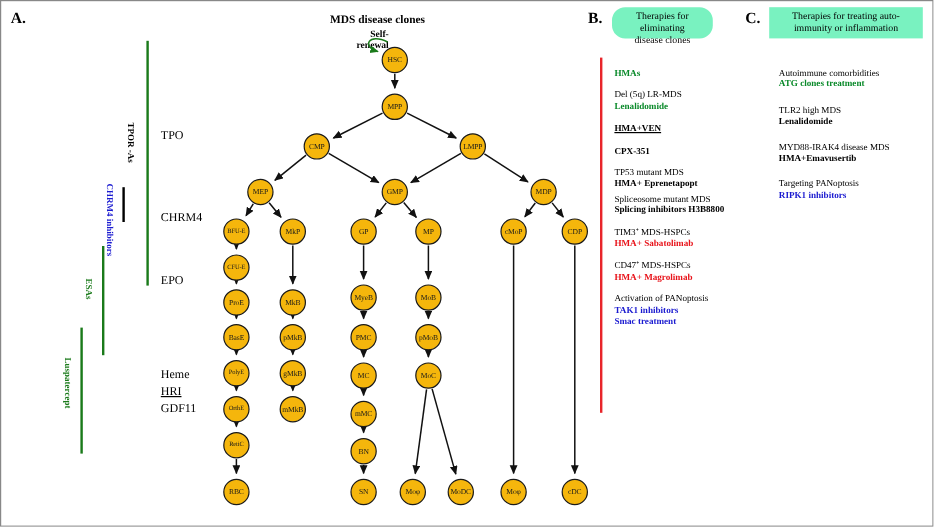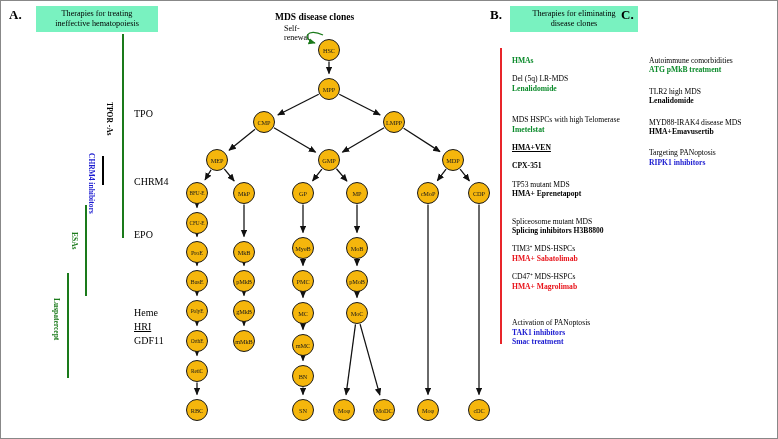--- a/index.html
+++ b/index.html
@@ -15,43 +15,40 @@
   .vline-red{position:absolute;background:#e8252a;width:2px;}
   .rot-label{position:absolute;font-size:7.5px;font-weight:bold;
         transform:rotate(90deg);transform-origin:left top;white-space:nowrap;
         font-family:"Liberation Serif",serif;}
   .rot-green{color:#1a7a1a;}
   .rot-blue{color:#1a1ad0;}
   .rot-black{color:#000;}
   .axis-label{position:absolute;font-size:10px;color:#000;white-space:nowrap;
         font-family:"Liberation Serif",serif;}
   .tree-title{position:absolute;font-size:9.5px;font-weight:bold;color:#000;white-space:nowrap;}
-  .selfrenew{position:absolute;font-size:8px;color:#000;text-align:left;line-height:8.5px;}
+  .selfrenew{position:absolute;font-size:8px;color:#000;text-align:right;line-height:8.5px;font-weight:bold;}
   .node{position:absolute;background:#F5B60C;border:1.1px solid #1a1a1a;
         border-radius:50%;display:flex;align-items:center;justify-content:center;
         font-size:6.3px;color:#1a1a1a;font-family:"Liberation Serif",serif;
         box-sizing:border-box;z-index:4;letter-spacing:-0.1px;}
   svg.edges{position:absolute;left:0;top:0;width:778px;height:439px;z-index:2;}
   .txtblock{position:absolute;font-size:7.6px;line-height:9.4px;color:#000;
         white-space:nowrap;font-family:"Liberation Serif",serif;}
   .t-plain{color:#000;font-weight:normal;}
   .t-green{color:#0a8a2a;font-weight:bold;}
   .t-bold{color:#000;font-weight:bold;}
   .t-red{color:#e8131a;font-weight:bold;}
   .t-blue{color:#1a1ad0;font-weight:bold;}
 </style>
 </head>
 <body>
 
 <div id="page">
 
   <div class="panel-letter" style="left:8px;top:6px;">A.</div>
-  <div class="panel-title" style="left:35px;top:5px;width:122px;height:26px;">
-    <span>Therapies for treating<br>ineffective hematopoiesis</span>
-  </div>
 
   <div class="vline-green" style="left:121px;top:33px;height:204px;"></div>
   <div class="vline-black" style="left:101px;top:155px;height:29px;"></div>
   <div class="vline-green" style="left:84px;top:204px;height:91px;"></div>
   <div class="vline-green" style="left:66px;top:272px;height:105px;"></div>
 
   <div class="rot-label rot-black" style="left:113px;top:101px;">TPOR -As</div>
   <div class="rot-label rot-blue" style="left:95px;top:152px;">CHRM4 inhibitors</div>
   <div class="rot-label rot-green" style="left:78px;top:231px;">ESAs</div>
   <div class="rot-label rot-green" style="left:60px;top:297px;">Luspatercept</div>
@@ -228,70 +225,69 @@
       </div>
       <div class="node" style="left: 416px; top: 398px; width: 22px; height: 22px;">
         <span>Moφ</span>
       </div>
       <div class="node" style="left: 467px; top: 398px; width: 22px; height: 22px;">
         <span>cDC</span>
       </div>
     </div>
 
   <div class="panel-letter" style="left:489px;top:6px;">B.</div>
-  <div class="panel-title" style="left:509px;top:5px;width:128px;height:26px;">
+  <div class="panel-title" style="left:509px;top:5px;width:84px;height:26px;border-radius:11px;">
     <span>Therapies for eliminating<br>disease clones</span>
   </div>
   <div class="vline-red" style="left:499px;top:47px;height:296px;"></div>
   <div id="panel-b-list" style="position:absolute;left:511px;top:55px;width:118px;">
       <div class="txtblock" style="position: relative; margin-bottom: 9px;">
         <div class="t-green">HMAs</div>
       </div>
-      <div class="txtblock" style="position: relative; margin-bottom: 22px;">
+      <div class="txtblock" style="position: relative; margin-bottom: 9px;">
         <div class="t-plain">Del (5q) LR-MDS</div>
         <div class="t-green">Lenalidomide</div>
       </div>
-      <div class="txtblock" style="position: relative; margin-bottom: 9px;">
-        <div class="t-plain">MDS HSPCs with high Telomerase</div>
-        <div class="t-green">Imetelstat</div>
-      </div>
       <div class="txtblock" style="position: relative; margin-bottom: 9px; text-decoration: underline;">
         <div class="t-bold">HMA+VEN</div>
       </div>
       <div class="txtblock" style="position: relative; margin-bottom: 9px;">
         <div class="t-bold">CPX-351</div>
       </div>
-      <div class="txtblock" style="position: relative; margin-bottom: 18px;">
+      <div class="txtblock" style="position: relative; margin-bottom: 3px;">
         <div class="t-plain">TP53 mutant MDS</div>
         <div class="t-bold">HMA+ Eprenetapopt</div>
       </div>
       <div class="txtblock" style="position: relative; margin-bottom: 9px;">
         <div class="t-plain">Spliceosome mutant MDS</div>
         <div class="t-bold">Splicing inhibitors H3B8800</div>
       </div>
       <div class="txtblock" style="position: relative; margin-bottom: 9px;">
         <div class="t-plain">TIM3⁺ MDS-HSPCs</div>
         <div class="t-red">HMA+ Sabatolimab</div>
       </div>
-      <div class="txtblock" style="position: relative; margin-bottom: 27px;">
+      <div class="txtblock" style="position: relative; margin-bottom: 9px;">
         <div class="t-plain">CD47⁺ MDS-HSPCs</div>
         <div class="t-red">HMA+ Magrolimab</div>
       </div>
       <div class="txtblock" style="position: relative; margin-bottom: 24px; font-family: Liberation Serif, serif;">
         <div class="t-plain">Activation of PANoptosis</div>
         <div class="t-blue">TAK1 inhibitors</div>
         <div class="t-blue">Smac treatment</div>
       </div>
     </div>
 
   <div class="panel-letter" style="left:620px;top:6px;">C.</div>
+  <div class="panel-title" style="left:640px;top:5px;width:128px;height:26px;">
+    <span>Therapies for treating auto-<br>immunity or inflammation</span>
+  </div>
   <div id="panel-c-list" style="position:absolute;left:648px;top:55px;width:125px;">
       <div class="txtblock" style="position: relative; margin-bottom: 12px;">
         <div class="t-plain">Autoimmune comorbidities</div>
-        <div class="t-green">ATG pMkB treatment</div>
+        <div class="t-green">ATG clones treatment</div>
       </div>
       <div class="txtblock" style="position: relative; margin-bottom: 12px;">
         <div class="t-plain">TLR2 high MDS</div>
         <div class="t-bold">Lenalidomide</div>
       </div>
       <div class="txtblock" style="position: relative; margin-bottom: 12px;">
         <div class="t-plain">MYD88-IRAK4 disease MDS</div>
         <div class="t-bold">HMA+Emavusertib</div>
       </div>
       <div class="txtblock" style="position: relative; margin-bottom: 12px;">

